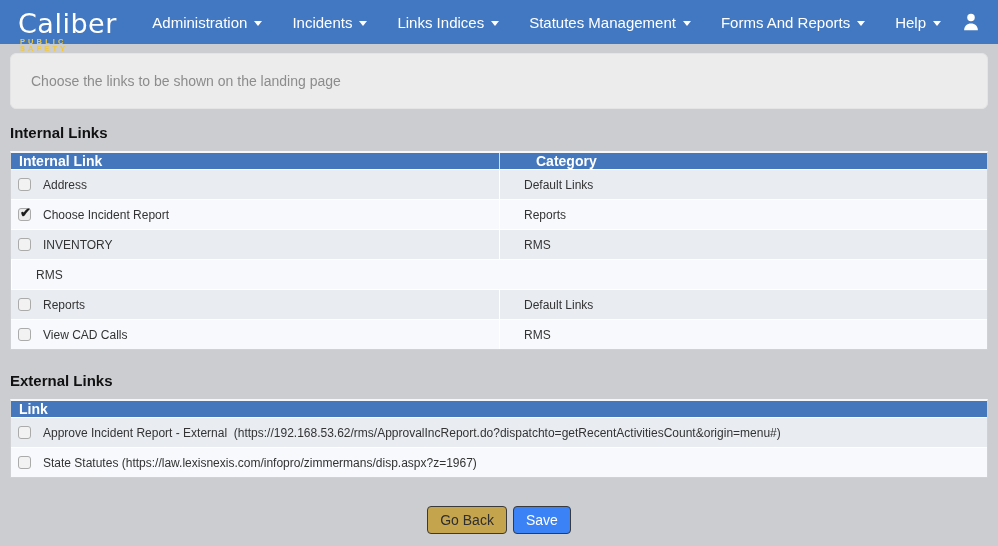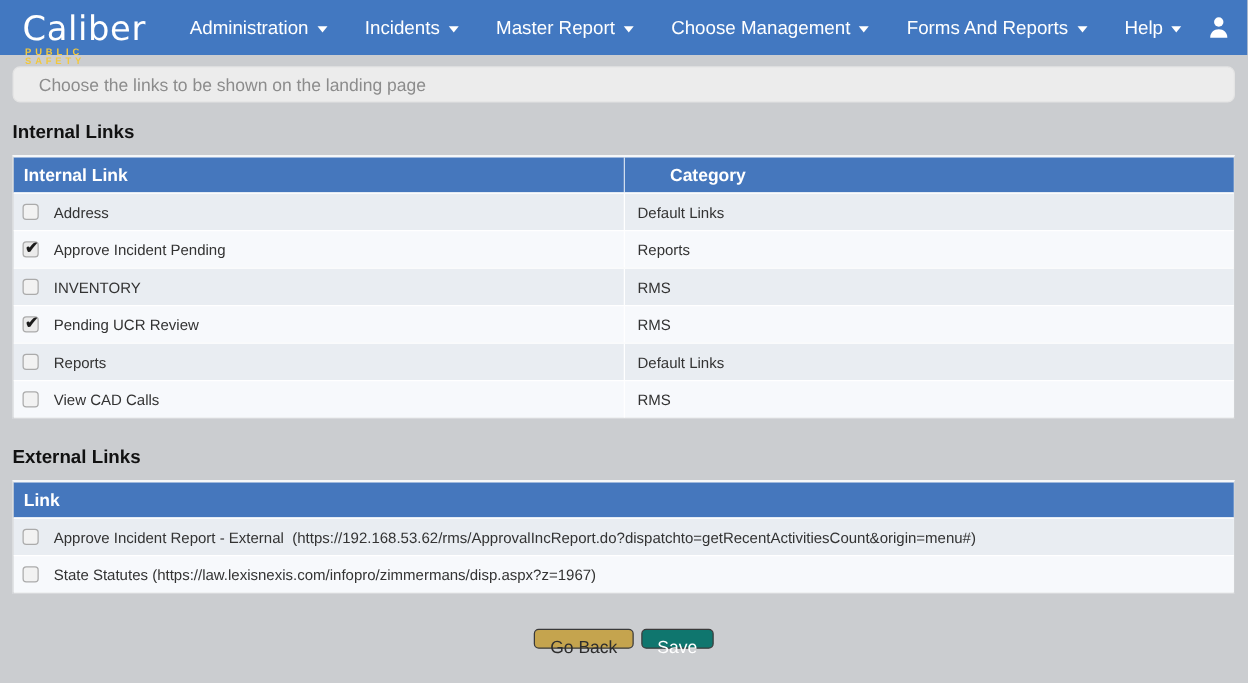--- a/index.html
+++ b/index.html
@@ -55,21 +55,21 @@
     margin-left: 7px;
     margin-top: 2px;
   }
   .nav-right { margin-left: auto; display: flex; align-items: center; gap: 9px; }
   .user-menu { display: flex; align-items: center; gap: 14px; padding: 2px 4px; cursor: pointer; }
   .user-icon svg { display: block; }
 
   
   .message-panel {
     margin: 9px 10px 0 10px;
-    height: 29px;
+    height: 56px;
     background: #ececec;
     border: 1px solid #e4e4e4;
     border-radius: 6px;
     display: flex;
     align-items: center;
     padding-left: 20px;
     color: #8c8c8c;
     font-size: 14px;
   }
 
@@ -81,39 +81,39 @@
     color: #111111;
   }
   .section-heading.external { margin-top: 22px; }
 
   .links-table {
     margin: 0 10px;
     background: #ffffff;
     border: 1px solid #cfd1d4;
     border-top: 2px solid #f6f7f8;
   }
-  .t-header { display: flex; background: #4577bd; height: 28px; }
+  .t-header { display: flex; background: #4577bd; height: 16px; }
   .t-hcell {
     color: #ffffff;
     font-size: 14px;
     font-weight: bold;
     display: flex;
     align-items: center;
     padding-left: 8px;
   }
   .col-left  { width: 50%; }
   .col-right { width: 50%; border-left: 1px solid rgba(255,255,255,0.75); padding-left: 36px; }
   .col-full  { width: 100%; }
 
   .t-row { display: flex; height: 30px; border-top: 1px solid #ffffff; }
   .t-row:nth-child(odd)  { background: #e9edf2; }
   .t-row:nth-child(even) { background: #f7f9fc; }
   .t-cell { display: flex; align-items: center; font-size: 12px; color: #333333; text-align: center; }
   .t-cell.link-cell { padding-left: 7px; gap: 12px; }
-  .t-cell.cat-cell  { padding-left: 10px; border-left: 1px solid #ffffff; }
+  .t-cell.cat-cell  { padding-left: 24px; border-left: 1px solid #ffffff; }
   .row-label { white-space: pre; }
 
   .cb {
     width: 13px; height: 13px;
     flex: none;
     background: #f2f2f2;
     border: 1px solid #ababab;
     border-radius: 3px;
     position: relative;
     cursor: pointer;
@@ -129,32 +129,32 @@
   }
 
   
   .button-bar {
     margin-top: 28px;
     display: flex;
     justify-content: center;
     gap: 6px;
   }
   .btn {
-    height: 16px;
+    height: 28px;
     padding: 0 12px;
     font-size: 14px;
     font-family: "Liberation Sans", sans-serif;
     border-radius: 4px;
     border: 1px solid #3a3a3a;
     cursor: pointer;
     line-height: 26px;
     text-align: center;
   }
   .btn-goback { background: #c5a44e; color: #2e2e2e; }
-  .btn-save   { background: #0f766e; color: #ffffff; }
+  .btn-save   { background: #3b82f6; color: #ffffff; }
 </style>
 </head>
 <body>
 
 <div class="navbar">
   <div class="logo">
     <span class="logo-title">Caliber</span>
     <span class="logo-sub">PUBLIC SAFETY</span>
   </div>
 
@@ -164,26 +164,26 @@
         <span>Administration</span>
         <span class="caret"></span>
       </div>
 
       <div class="nav-item">
         <span>Incidents</span>
         <span class="caret"></span>
       </div>
 
       <div class="nav-item">
-        <span>Master Report</span>
-        <span class="caret"></span>
-      </div>
-
-      <div class="nav-item">
-        <span>Choose Management</span>
+        <span>Links Indices</span>
+        <span class="caret"></span>
+      </div>
+
+      <div class="nav-item">
+        <span>Statutes Management</span>
         <span class="caret"></span>
       </div>
 
       <div class="nav-item">
         <span>Forms And Reports</span>
         <span class="caret"></span>
       </div>
 
       <div class="nav-item">
         <span>Help</span>
@@ -222,38 +222,34 @@
         <div class="t-cell link-cell col-left">
           <span class="cb"></span>
           <span class="row-label">Address</span>
         </div>
         <div class="t-cell cat-cell col-right">Default Links</div>
       </div>
 
       <div class="t-row">
         <div class="t-cell link-cell col-left">
           <span class="cb checked"></span>
-          <span class="row-label">Approve Incident Pending</span>
+          <span class="row-label">Choose Incident Report</span>
         </div>
         <div class="t-cell cat-cell col-right">Reports</div>
       </div>
 
       <div class="t-row">
         <div class="t-cell link-cell col-left">
           <span class="cb"></span>
           <span class="row-label">INVENTORY</span>
         </div>
         <div class="t-cell cat-cell col-right">RMS</div>
       </div>
 
       <div class="t-row">
-        <div class="t-cell link-cell col-left">
-          <span class="cb checked"></span>
-          <span class="row-label">Pending UCR Review</span>
-        </div>
         <div class="t-cell cat-cell col-right">RMS</div>
       </div>
 
       <div class="t-row">
         <div class="t-cell link-cell col-left">
           <span class="cb"></span>
           <span class="row-label">Reports</span>
         </div>
         <div class="t-cell cat-cell col-right">Default Links</div>
       </div>

